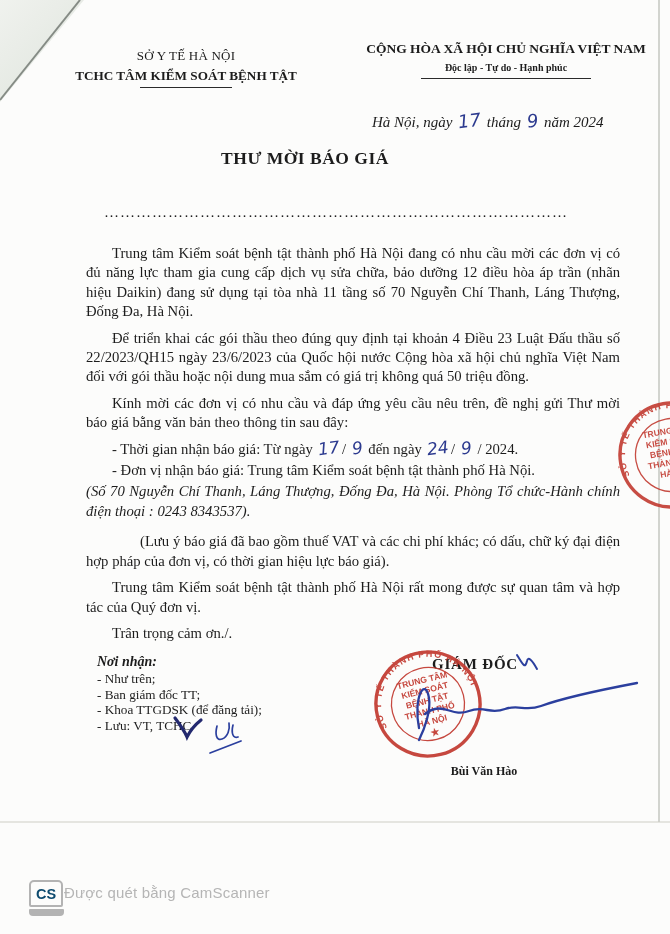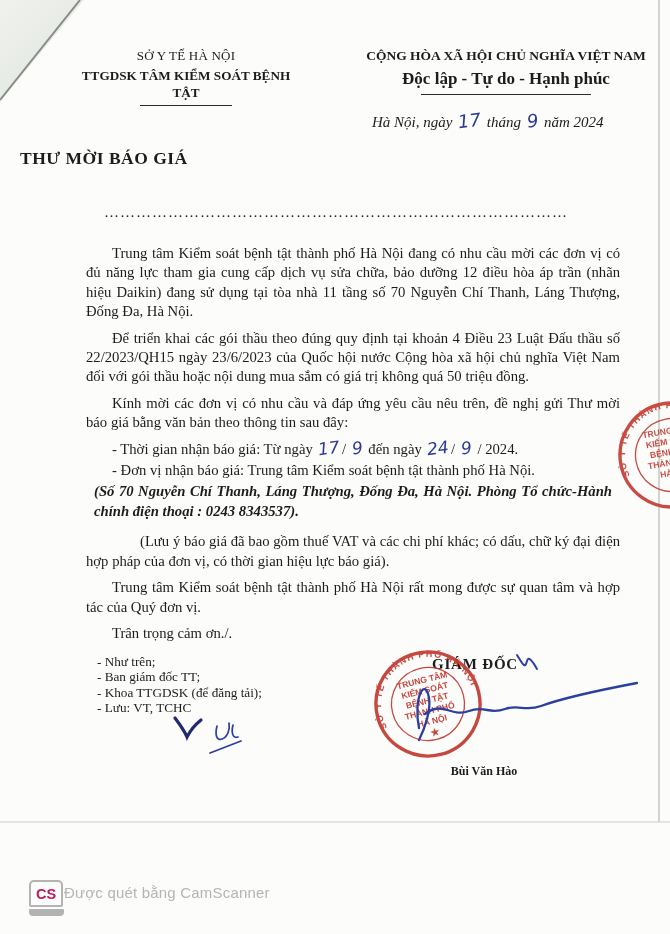--- a/index.html
+++ b/index.html
@@ -10,37 +10,37 @@
         background:linear-gradient(135deg,#f0f2ee 0%,#e6eae4 55%,#dde2dc 100%);
         clip-path:polygon(0 0,100% 0,0 100%);}
   .fold-line{position:absolute;top:0;left:0;}
   .edge-line{position:absolute;left:658px;top:0;width:2px;height:822px;background:rgba(175,178,172,.55);}
   .page-bottom-line{position:absolute;left:0;top:821px;width:670px;height:2px;background:rgba(205,205,198,.5);}
   
   .org{position:absolute;top:47px;left:72px;width:228px;text-align:center;line-height:1.35;}
   .org .l1{font-size:13px;letter-spacing:.2px;}
   .org .l2{font-size:13.2px;font-weight:bold;margin-top:2px;}
   .org .rule{width:92px;border-top:1.4px solid #2a2a2a;margin:3px auto 0;}
-  .nat{position:absolute;top:47px;left:350px;width:312px;text-align:center;line-height:1.35;}
+  .nat{position:absolute;top:40px;left:350px;width:312px;text-align:center;line-height:1.35;}
   .nat .l1{font-size:13.5px;font-weight:bold;}
-  .nat .l2{font-size:17px;font-weight:bold;margin-top:3px;}
+  .nat .l2{font-size:10px;font-weight:bold;margin-top:3px;}
   .nat .rule{width:170px;border-top:1.5px solid #2a2a2a;margin:3px auto 0;}
   .dateline{position:absolute;top:112px;left:372px;width:275px;font-style:italic;font-size:15px;}
-  .title{position:absolute;top:148px;left:0;width:610px;text-align:left;
-         font-size:17.5px;font-weight:bold;letter-spacing:.5px;padding-left:20px;}
+  .title{position:absolute;top:148px;left:0;width:610px;text-align:center;
+         font-size:17.5px;font-weight:bold;letter-spacing:.5px;}
   .salutation{position:absolute;top:179px;left:208px;width:314px;font-size:15px;
               white-space:nowrap;overflow:hidden;}
   .dots-line{position:absolute;top:204px;left:104px;width:462px;font-size:15px;
              white-space:nowrap;overflow:hidden;letter-spacing:1px;}
   
   .flow{position:absolute;top:244px;left:86px;width:534px;font-size:14.7px;
         line-height:19.4px;text-align:justify;}
   .flow p{margin:0 0 7px;text-indent:26px;}
   .flow .bullet{text-indent:0;margin:0 0 2px 26px;text-align:left;}
-  .flow .note{font-style:italic;text-indent:0;margin:0 8px 2px;font-weight:bold;}
+  .flow .note{font-style:italic;text-indent:0;margin:0 0 2px;}
   .flow .note-indent{text-indent:54px;margin:11px 0 7px;}
   .flow .closing{margin-top:4px;}
   
   .hw{font-family:"DejaVu Sans",sans-serif;font-style:italic;color:#2c3a8f;
       font-size:18px;line-height:1;display:inline-block;transform:rotate(-7deg);margin:0 2px;}
   .hw-sm{font-size:17px;}
   
   .recips{position:absolute;top:654px;left:97px;font-size:13.2px;line-height:15.4px;}
   .recips .hd{font-weight:bold;font-style:italic;font-size:14px;margin-bottom:2px;}
   
@@ -50,40 +50,40 @@
   .stamp-partial{left:616px;top:399px;}
   .sig-svg{position:absolute;left:395px;top:658px;}
   .tick-svg{position:absolute;left:514px;top:652px;}
   .marks-svg{position:absolute;left:165px;top:710px;}
   .sig-name{position:absolute;top:764px;left:406px;width:156px;text-align:center;
             font-weight:bold;font-size:12px;}
   
   .footer-logo{position:absolute;left:29px;top:880px;width:37px;}
   .cs-box{width:30px;height:23px;border:2.5px solid #b3b3b3;border-radius:5px 5px 2px 2px;
           display:flex;align-items:center;justify-content:center;
-          font-family:"Liberation Sans",sans-serif;font-weight:bold;font-size:14.5px;color:#be185d;}
+          font-family:"Liberation Sans",sans-serif;font-weight:bold;font-size:14.5px;color:#0c4a6e;}
   .cs-base{width:35px;height:7px;background:#b3b3b3;border-radius:1px 1px 4px 4px;margin-top:1.5px;}
   .footer-text{position:absolute;left:64px;top:884px;font-family:"Liberation Sans",sans-serif;
                font-size:15px;color:#b5b5b5;letter-spacing:.2px;}
 </style>
 </head>
 <body>
 
 <div class="page">
 
   <div class="fold"></div>
   <svg class="fold-line" width="88" height="106">
     <line x1="80" y1="0" x2="0" y2="100" stroke="#858b85" stroke-width="2"></line>
   </svg>
   <div class="edge-line"></div>
   <div class="page-bottom-line"></div>
 
   <div class="org">
     <div class="l1">SỞ Y TẾ HÀ NỘI</div>
-    <div class="l2">TTGDSK TÂM KIỂM SOÁT BỆNH TẬT</div>
+    <div class="l2">TCHC TÂM KIỂM SOÁT BỆNH TẬT</div>
     <div class="rule"></div>
   </div>
   <div class="nat">
     <div class="l1">CỘNG HÒA XÃ HỘI CHỦ NGHĨA VIỆT NAM</div>
     <div class="l2">Độc lập - Tự do - Hạnh phúc</div>
     <div class="rule"></div>
   </div>
 
   <div class="dateline"><span>Hà Nội, ngày</span> <span class="hw">17</span> <span>tháng</span> <span class="hw">9</span> <span>năm 2024</span></div>
 
@@ -97,20 +97,21 @@
     <p>Kính mời các đơn vị có nhu cầu và đáp ứng yêu cầu nêu trên, đề nghị gửi Thư mời báo giá bằng văn bản theo thông tin sau đây:</p>
     <div class="bullet"><span>- Thời gian nhận báo giá: Từ ngày</span> <span class="hw hw-sm">17</span><span>/</span> <span class="hw hw-sm">9</span> <span>đến ngày</span> <span class="hw hw-sm">24</span><span>/</span> <span class="hw hw-sm">9</span> <span>/ 2024.</span></div>
     <div class="bullet">- Đơn vị nhận báo giá: Trung tâm Kiểm soát bệnh tật thành phố Hà Nội.</div>
     <div class="note">(Số 70 Nguyễn Chí Thanh, Láng Thượng, Đống Đa, Hà Nội. Phòng Tổ chức-Hành chính điện thoại : 0243 8343537).</div>
     <div class="note-indent">(Lưu ý báo giá đã bao gồm thuế VAT và các chi phí khác; có dấu, chữ ký đại điện hợp pháp của đơn vị, có thời gian hiệu lực báo giá).</div>
     <p>Trung tâm Kiểm soát bệnh tật thành phố Hà Nội rất mong được sự quan tâm và hợp tác của Quý đơn vị.</p>
     <p class="closing">Trân trọng cảm ơn./.</p>
   </div>
 
   <div class="recips">
+    <div class="hd">Nơi nhận:</div>
     <div>- Như trên;</div>
     <div>- Ban giám đốc TT;</div>
     <div>- Khoa TTGDSK (để đăng tải);</div>
     <div>- Lưu: VT, TCHC</div>
   </div>
   <svg class="marks-svg" width="95" height="48">
     <path d="M 10,8 C 16,16 20,22 22,27 C 25,21 31,14 36,10" fill="none" stroke="#23296f" stroke-width="3.2" stroke-linecap="round"></path>
     <path d="M 52,16 C 50,24 51,31 57,29 C 63,27 65,19 64,13" fill="none" stroke="#2b3f9e" stroke-width="1.7" stroke-linecap="round"></path>
     <path d="M 68,15 C 66,23 68,29 73,27" fill="none" stroke="#2b3f9e" stroke-width="1.7" stroke-linecap="round"></path>
     <path d="M 45,43 L 76,31" fill="none" stroke="#2b3f9e" stroke-width="1.7" stroke-linecap="round"></path>

